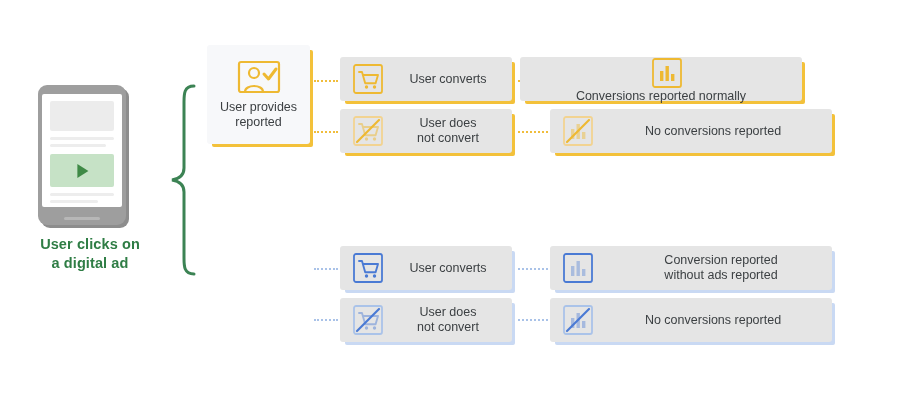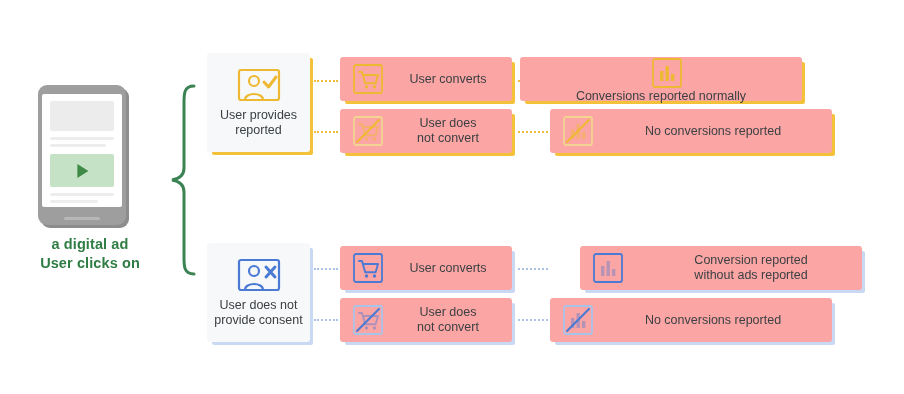--- a/index.html
+++ b/index.html
@@ -41,21 +41,21 @@
     position:absolute;left:0;top:150px;width:140px;
     text-align:center;color:#2f7d45;font-size:14.5px;font-weight:bold;
     line-height:19px;letter-spacing:.1px;
   }
 
   
   .brace{position:absolute;left:148px;top:80px;width:60px;height:200px;}
 
   
   .card{
-    position:absolute;background:#fca5a5;border-radius:3px;
+    position:absolute;background:#e5e5e5;border-radius:3px;
     display:flex;align-items:center;
   }
   .card.yellow{box-shadow:4px 4px 0 -1px #f3c13a;}
   .card.blue{box-shadow:4px 4px 0 -1px #c9d9f3;}
 
   .card .label{
     color:#3c4043;font-size:12.5px;line-height:15px;
     text-align:center;flex:1;padding:0 8px;
   }
 
@@ -99,32 +99,32 @@
         <div class="ph-line ph-l2"></div>
         <div class="ph-video">
           <div class="ph-play"></div>
         </div>
         <div class="ph-line ph-l3"></div>
         <div class="ph-line ph-l4"></div>
       </div>
       <div class="phone-bar"></div>
     </div>
     <div class="phone-caption">
+      <div>User clicks on</div>
       <div>a digital ad</div>
-      <div>User clicks on</div>
     </div>
   </div>
 
   <div class="brace">
     <svg viewBox="0 0 60 200" width="60" height="200" aria-hidden="true">
       <path d="M46 6 C36 6 36 14 36 22 L36 88 C36 96 30 99 24 100 C30 101 36 104 36 112 L36 178 C36 186 36 194 46 194" fill="none" stroke="#3c8354" stroke-width="3" stroke-linecap="round"></path>
     </svg>
   </div>
 
-  <div class="node yellow" style="left:207px;top:53px;width:103px;height:99px;">
+  <div class="node yellow" style="left:207px;top:45px;width:103px;height:99px;">
     <div class="node-icon">
       <svg viewBox="0 0 44 34" aria-hidden="true">
         <rect x="2" y="2" width="40" height="30" rx="2" fill="none" stroke="#eeb932" stroke-width="2.2"></rect>
         <circle cx="17" cy="13" r="5" fill="none" stroke="#eeb932" stroke-width="2.2"></circle>
         <path d="M8 32 C8 24 26 24 26 32" fill="none" stroke="#eeb932" stroke-width="2.2"></path>
         <path d="M27 14 l4.5 5 L39 9" fill="none" stroke="#eeb932" stroke-width="3" stroke-linecap="round" stroke-linejoin="round"></path>
       </svg>
     </div>
     <div class="node-label">
       <span>User provides</span><br>
@@ -204,34 +204,20 @@
           <rect x="20" y="17" width="3.4" height="7" fill="#eeb932"></rect>
         </g>
         <line x1="5" y1="27" x2="27" y2="5" stroke="#eeb932" stroke-width="2.2" stroke-linecap="round"></line>
       </svg>
     </div>
     <div class="label">
       <span>No conversions reported</span>
     </div>
   </div>
 
-  <div class="node blue" style="left:207px;top:243px;width:103px;height:99px;">
-    <div class="node-icon">
-      <svg viewBox="0 0 44 34" aria-hidden="true">
-        <rect x="2" y="2" width="40" height="30" rx="2" fill="none" stroke="#4a7ad4" stroke-width="2.2"></rect>
-        <circle cx="17" cy="13" r="5" fill="none" stroke="#4a7ad4" stroke-width="2.2"></circle>
-        <path d="M8 32 C8 24 26 24 26 32" fill="none" stroke="#4a7ad4" stroke-width="2.2"></path>
-        <path d="M29 9 l9 10 M38 9 l-9 10" fill="none" stroke="#4a7ad4" stroke-width="3" stroke-linecap="round"></path>
-      </svg>
-    </div>
-    <div class="node-label">
-      <span>User does not</span><br>
-      <span>provide consent</span>
-    </div>
-  </div>
 
   <div class="dots blue" style="left:314px;top:268px;width:24px;">
       <i></i>
     </div>
   <div class="dots blue" style="left:314px;top:319px;width:24px;">
       <i></i>
     </div>
 
   <div class="card blue" style="left:340px;top:246px;width:172px;height:44px;">
     <div class="icon-box">
@@ -244,21 +230,21 @@
     </div>
     <div class="label">
       <span>User converts</span>
     </div>
   </div>
 
   <div class="dots blue" style="left:518px;top:268px;width:30px;">
       <i></i>
     </div>
 
-  <div class="card blue" style="left:580px;top:246px;width:282px;height:44px;gap:16px;">
+  <div class="card blue" style="left:550px;top:246px;width:282px;height:44px;gap:16px;">
     <div class="icon-box">
       <svg viewBox="0 0 32 32" aria-hidden="true">
         <rect x="2" y="2" width="28" height="28" rx="2" fill="none" stroke="#4a7ad4" stroke-width="1.8"></rect>
         <g opacity="0.38">
           <rect x="9" y="14" width="3.4" height="10" fill="#4a7ad4"></rect>
           <rect x="14.5" y="9" width="3.4" height="15" fill="#4a7ad4"></rect>
           <rect x="20" y="17" width="3.4" height="7" fill="#4a7ad4"></rect>
         </g>
       </svg>
     </div>

